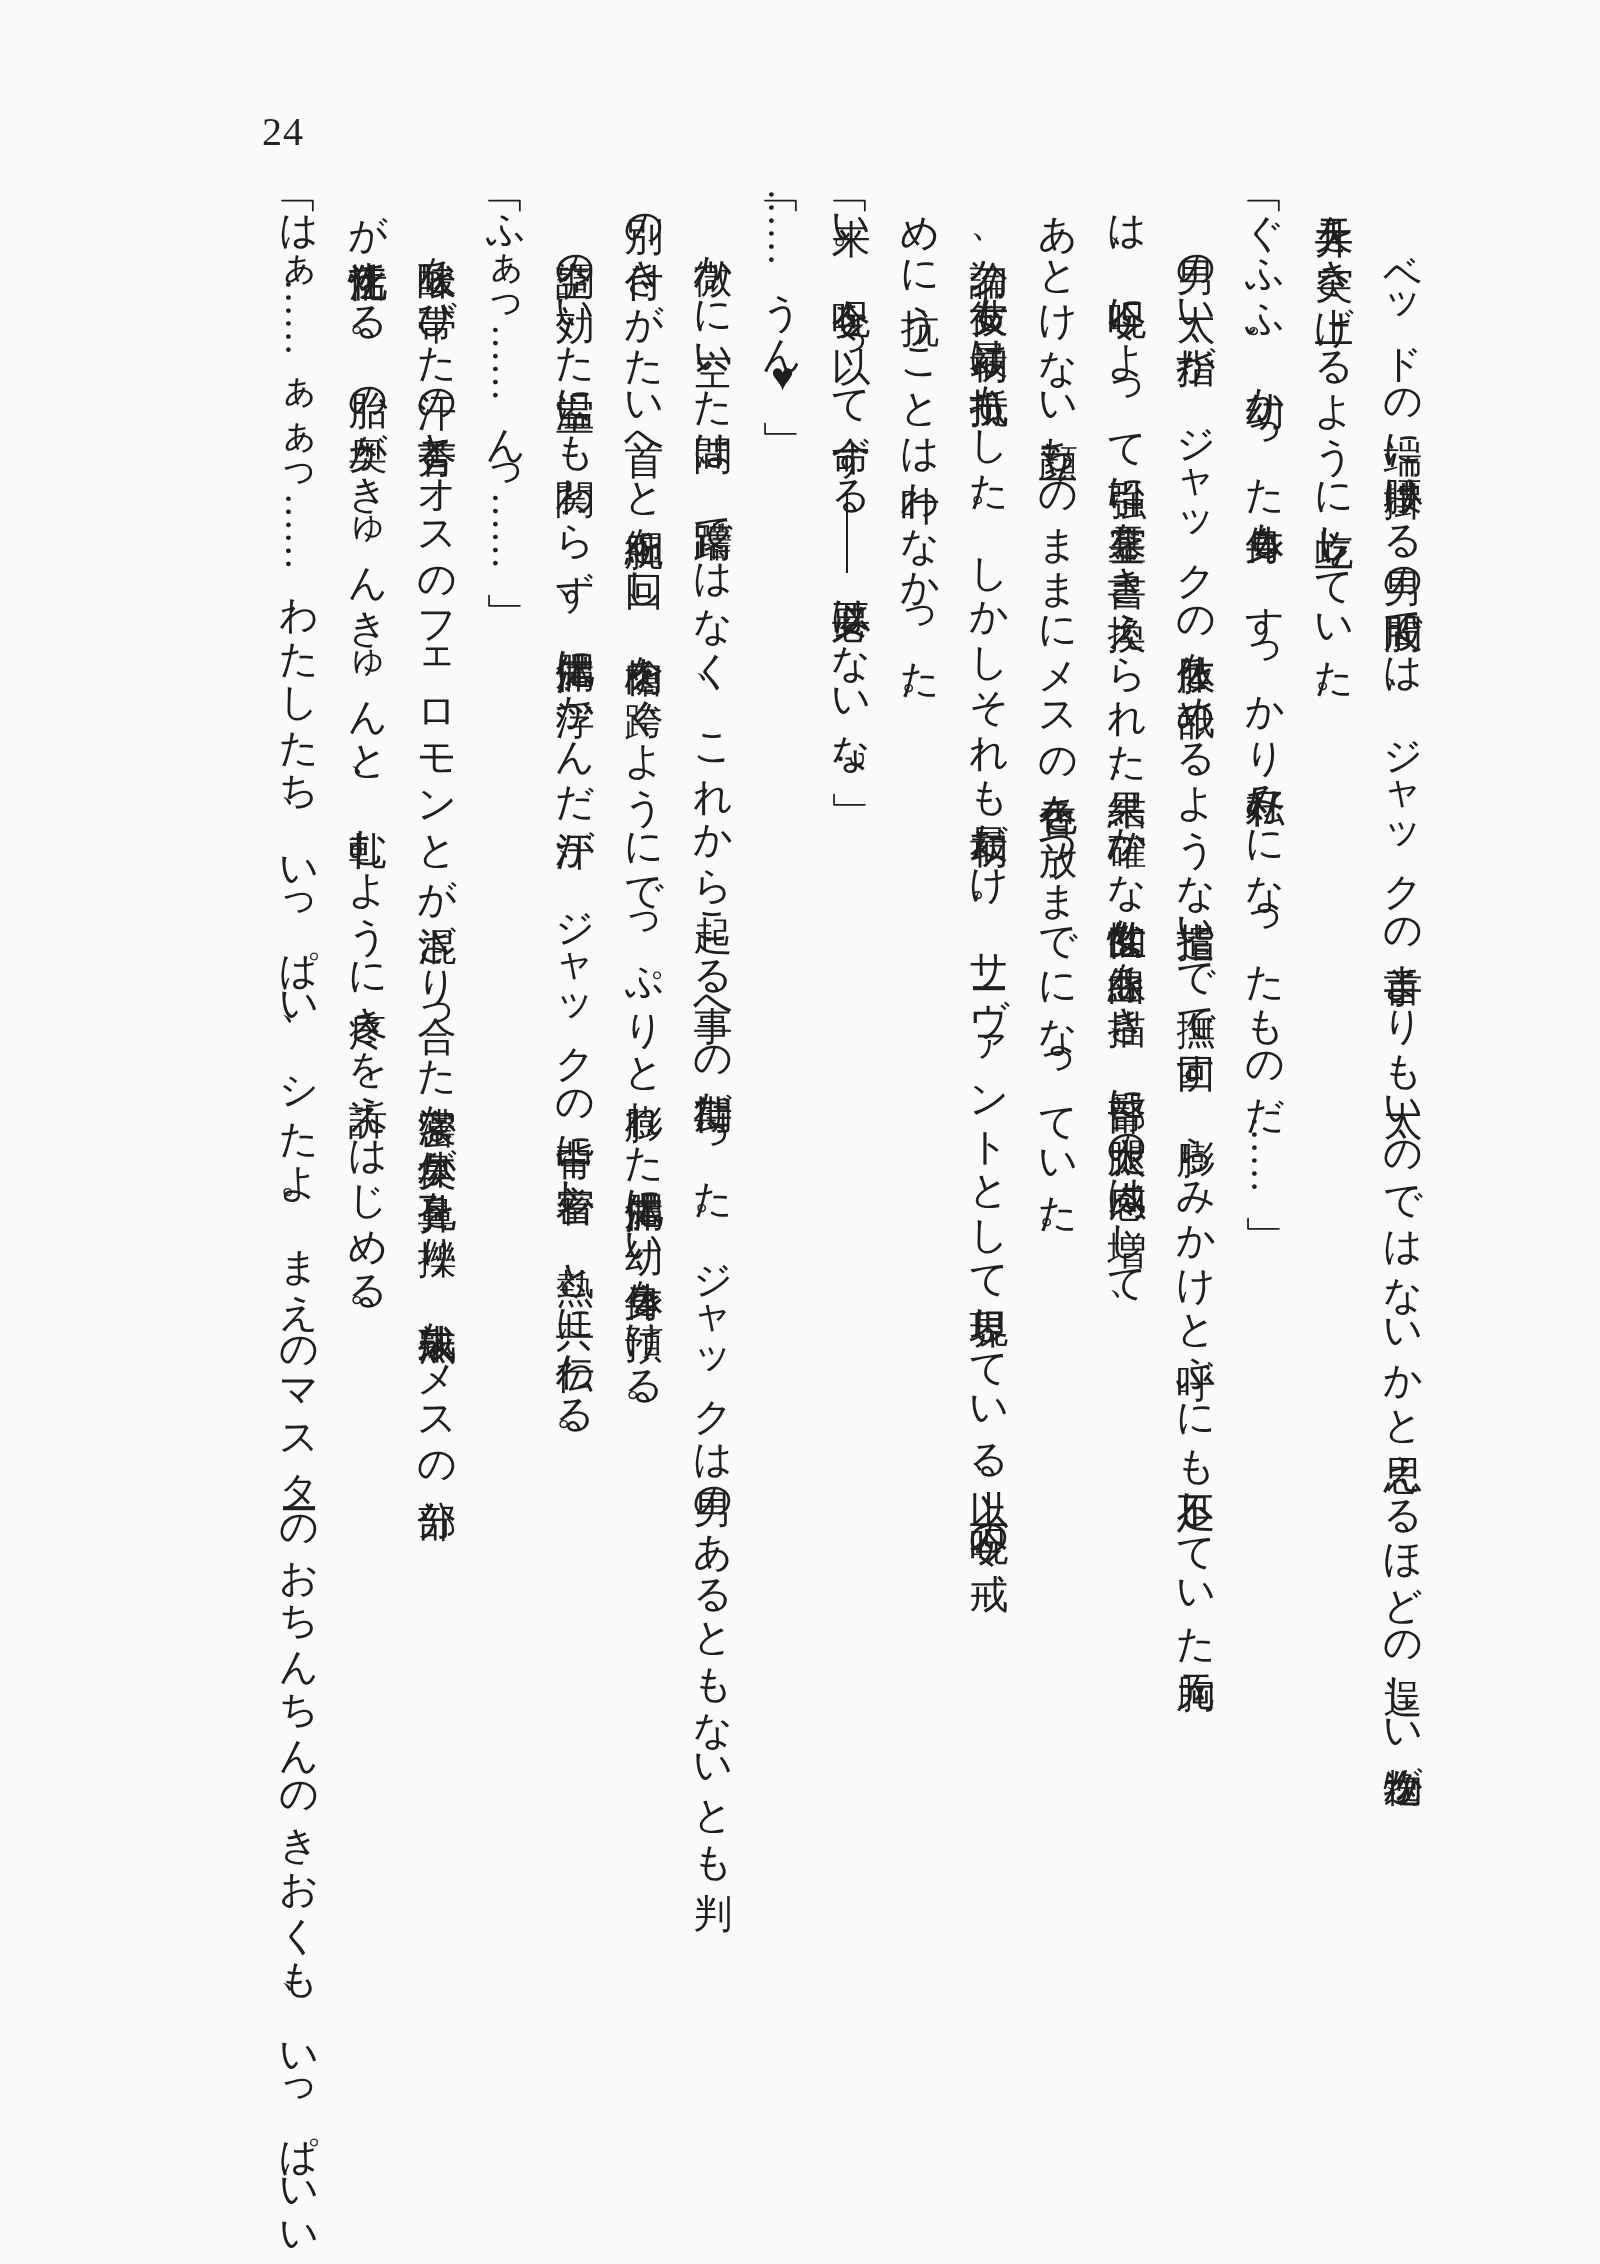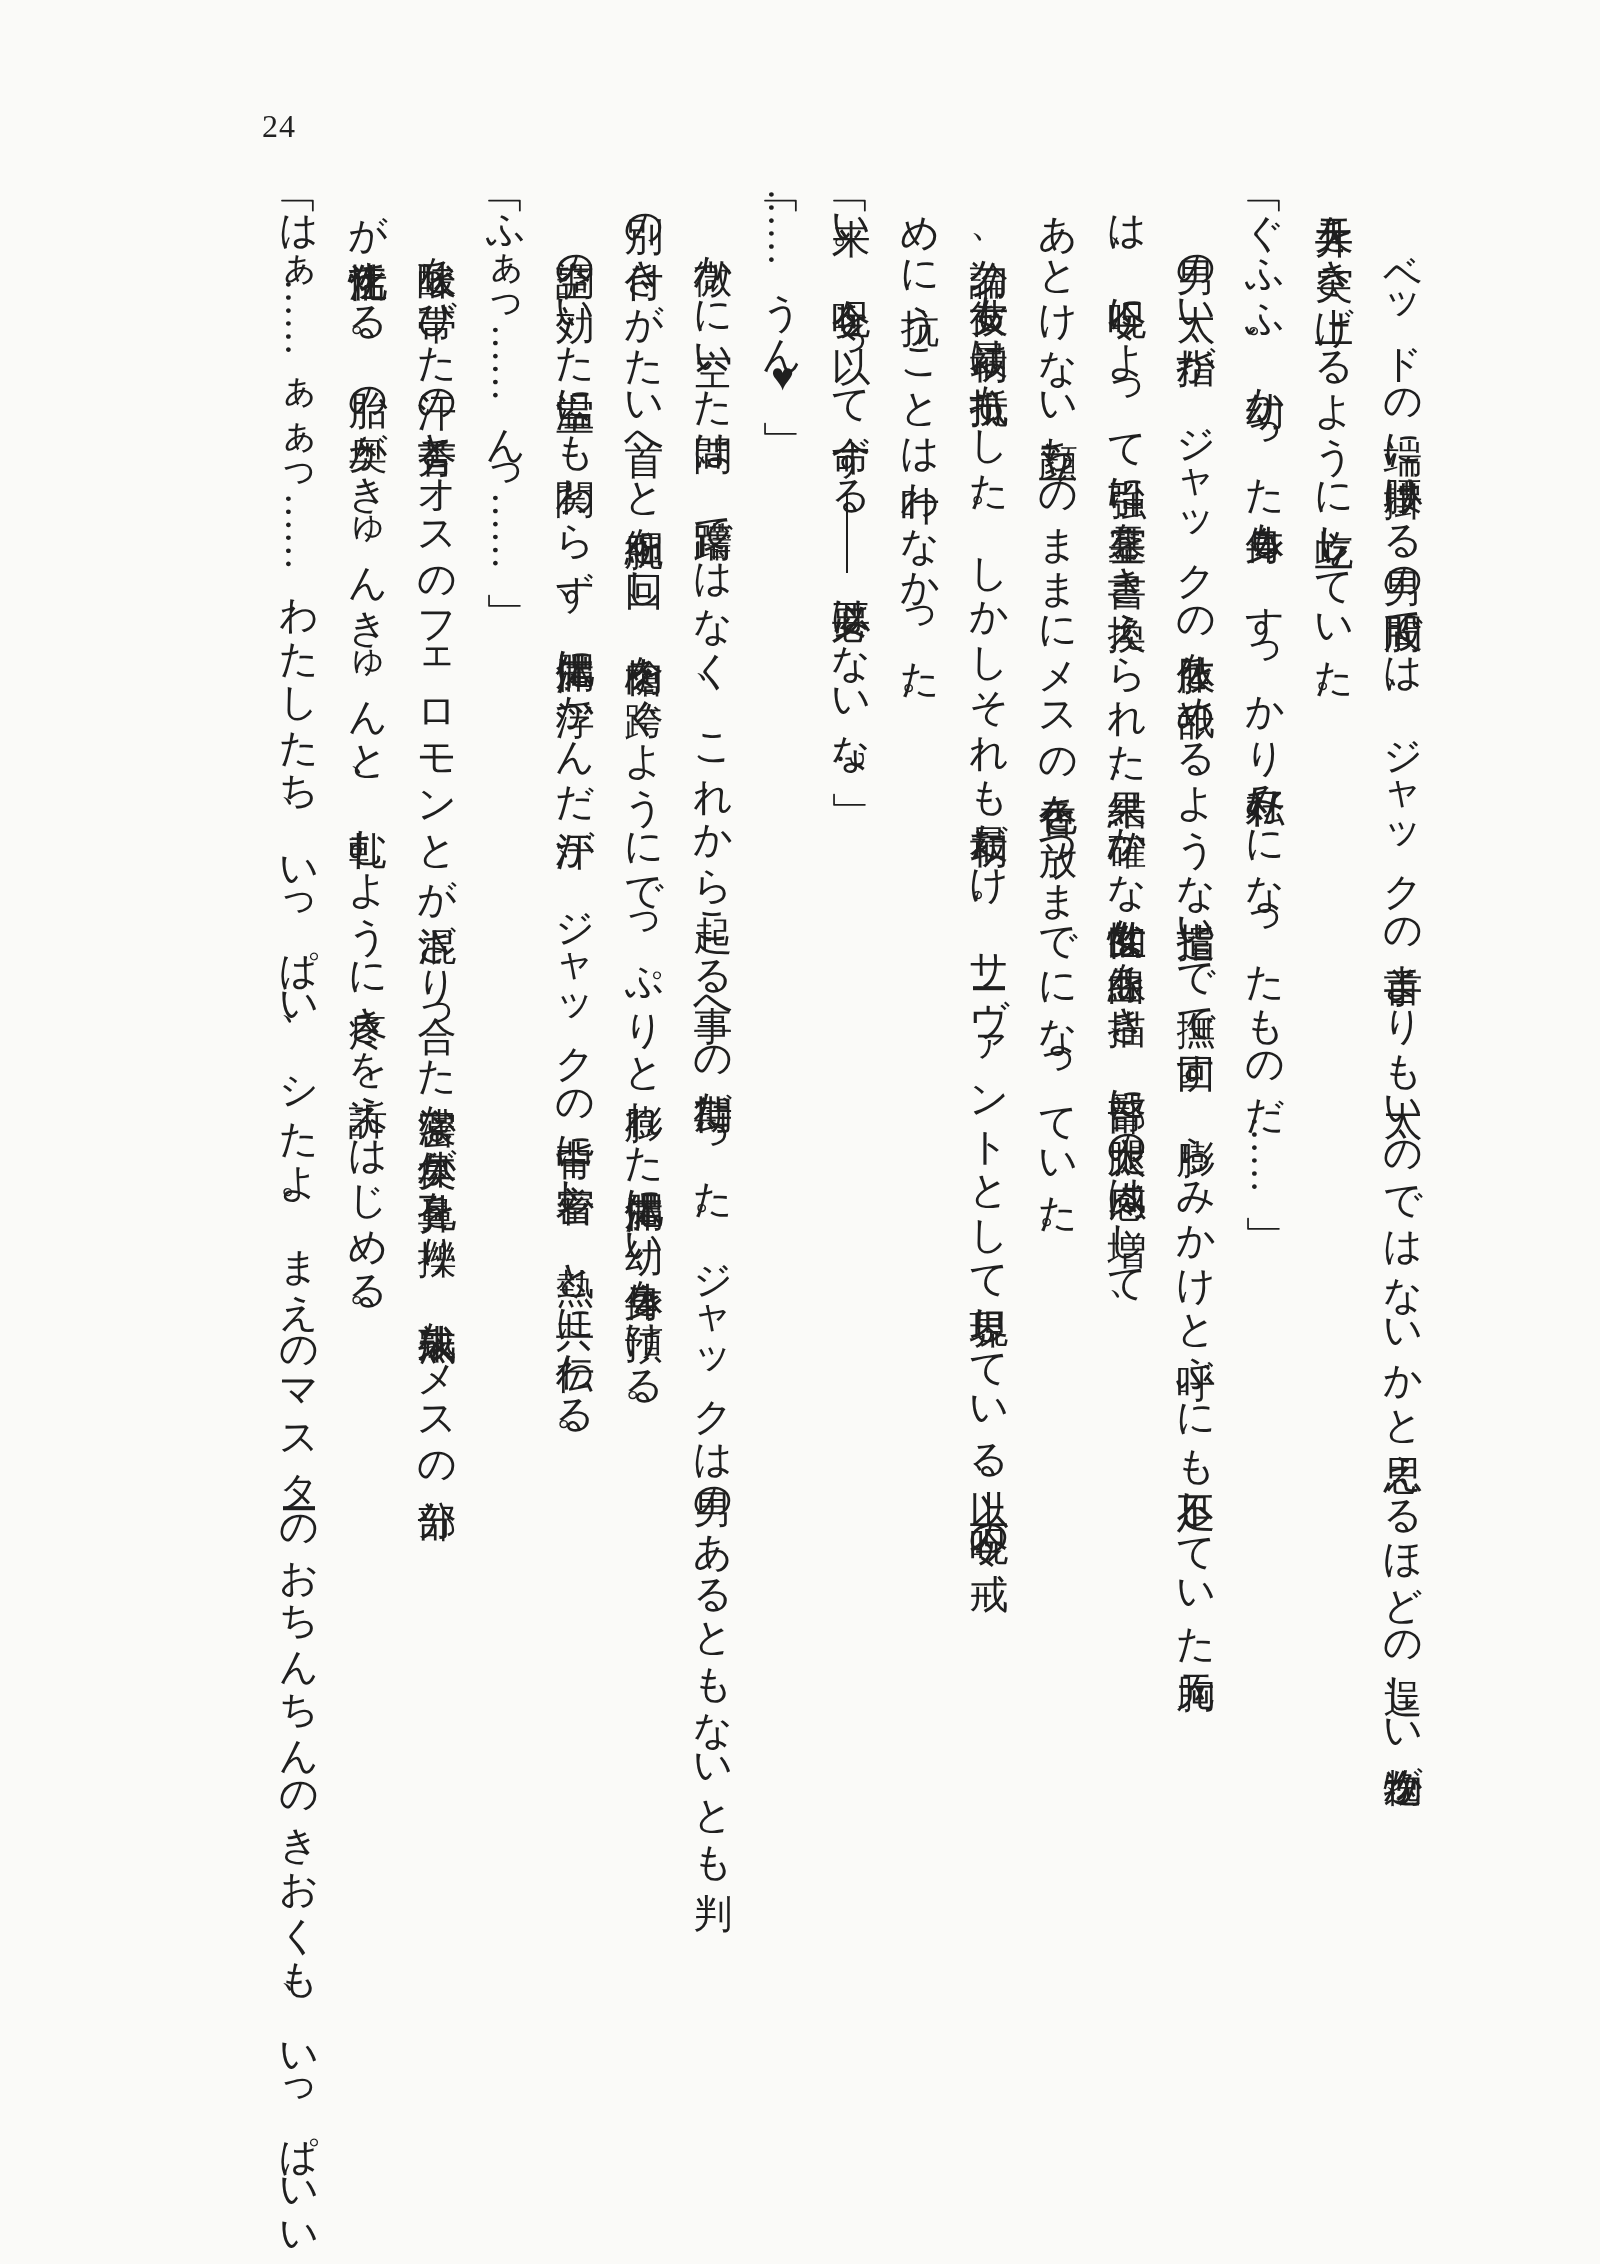--- a/index.html
+++ b/index.html
@@ -14,21 +14,21 @@
     width: 1600px;
     height: 2264px;
     background: #fafaf8;
     color: #1f1f1f;
     font-family: "Liberation Serif", "DejaVu Serif", serif;
   }
   .page-number {
     position: absolute;
     top: 108px;
     left: 262px;
-    font-size: 32px;
+    font-size: 40px;
     letter-spacing: 1px;
     color: #222;
   }
   .text-block {
     position: absolute;
     top: 188px;
     right: 162px;
     height: 2052px;
     writing-mode: vertical-rl;
     text-orientation: mixed;

